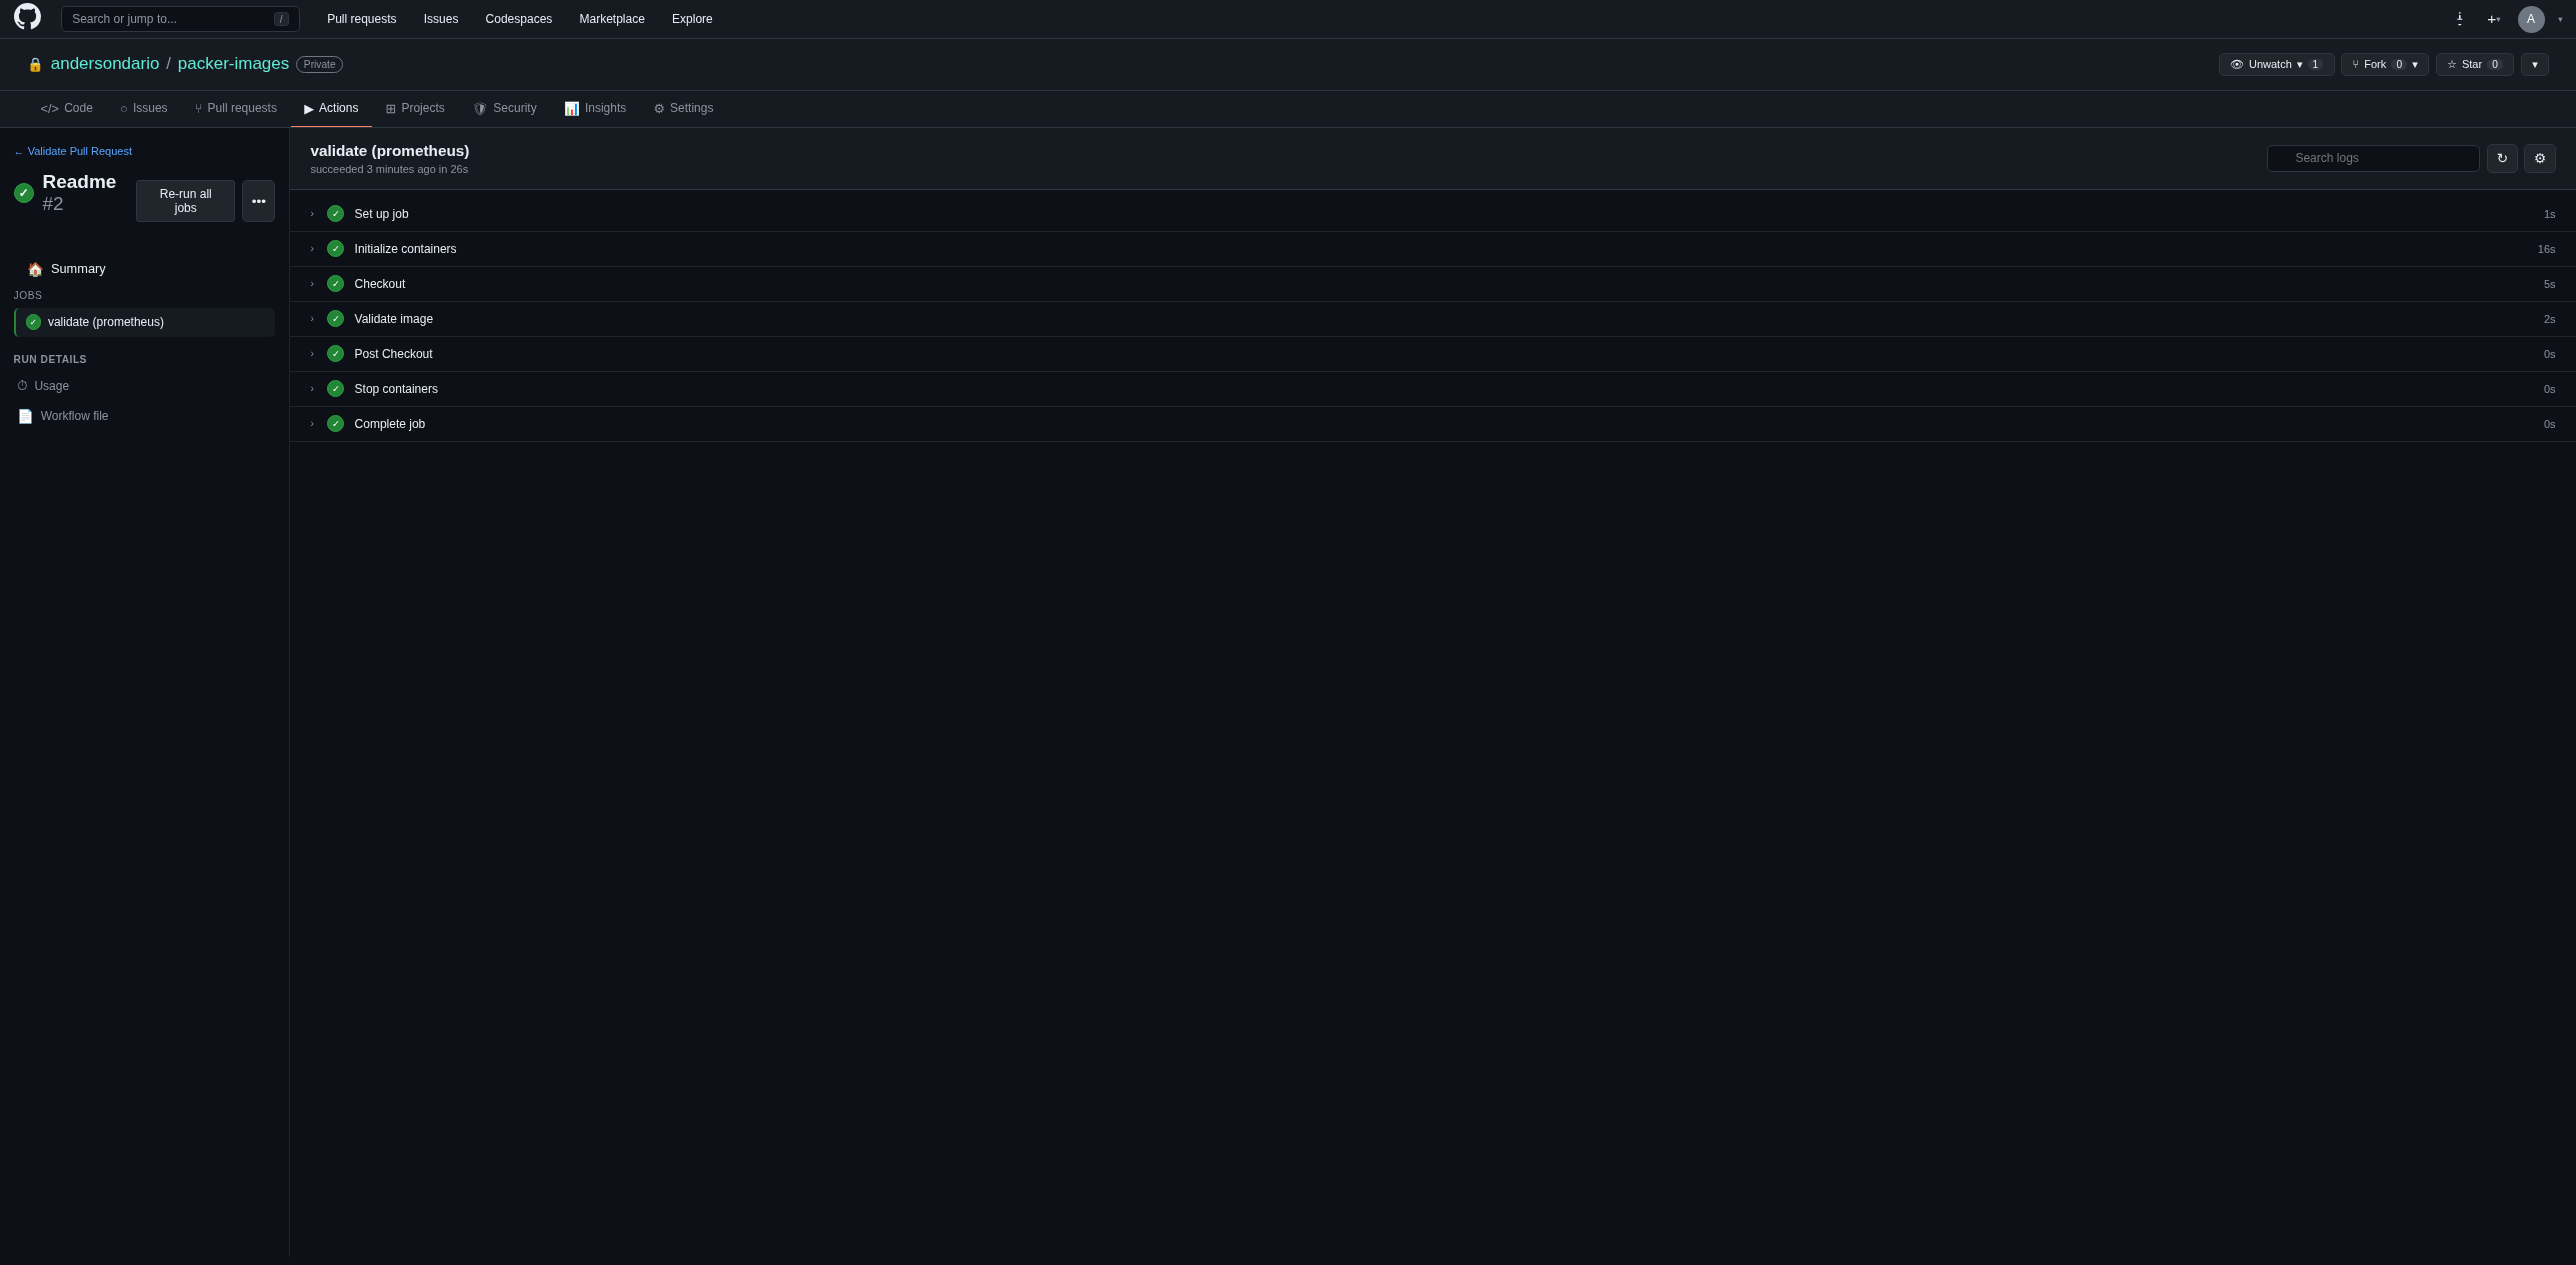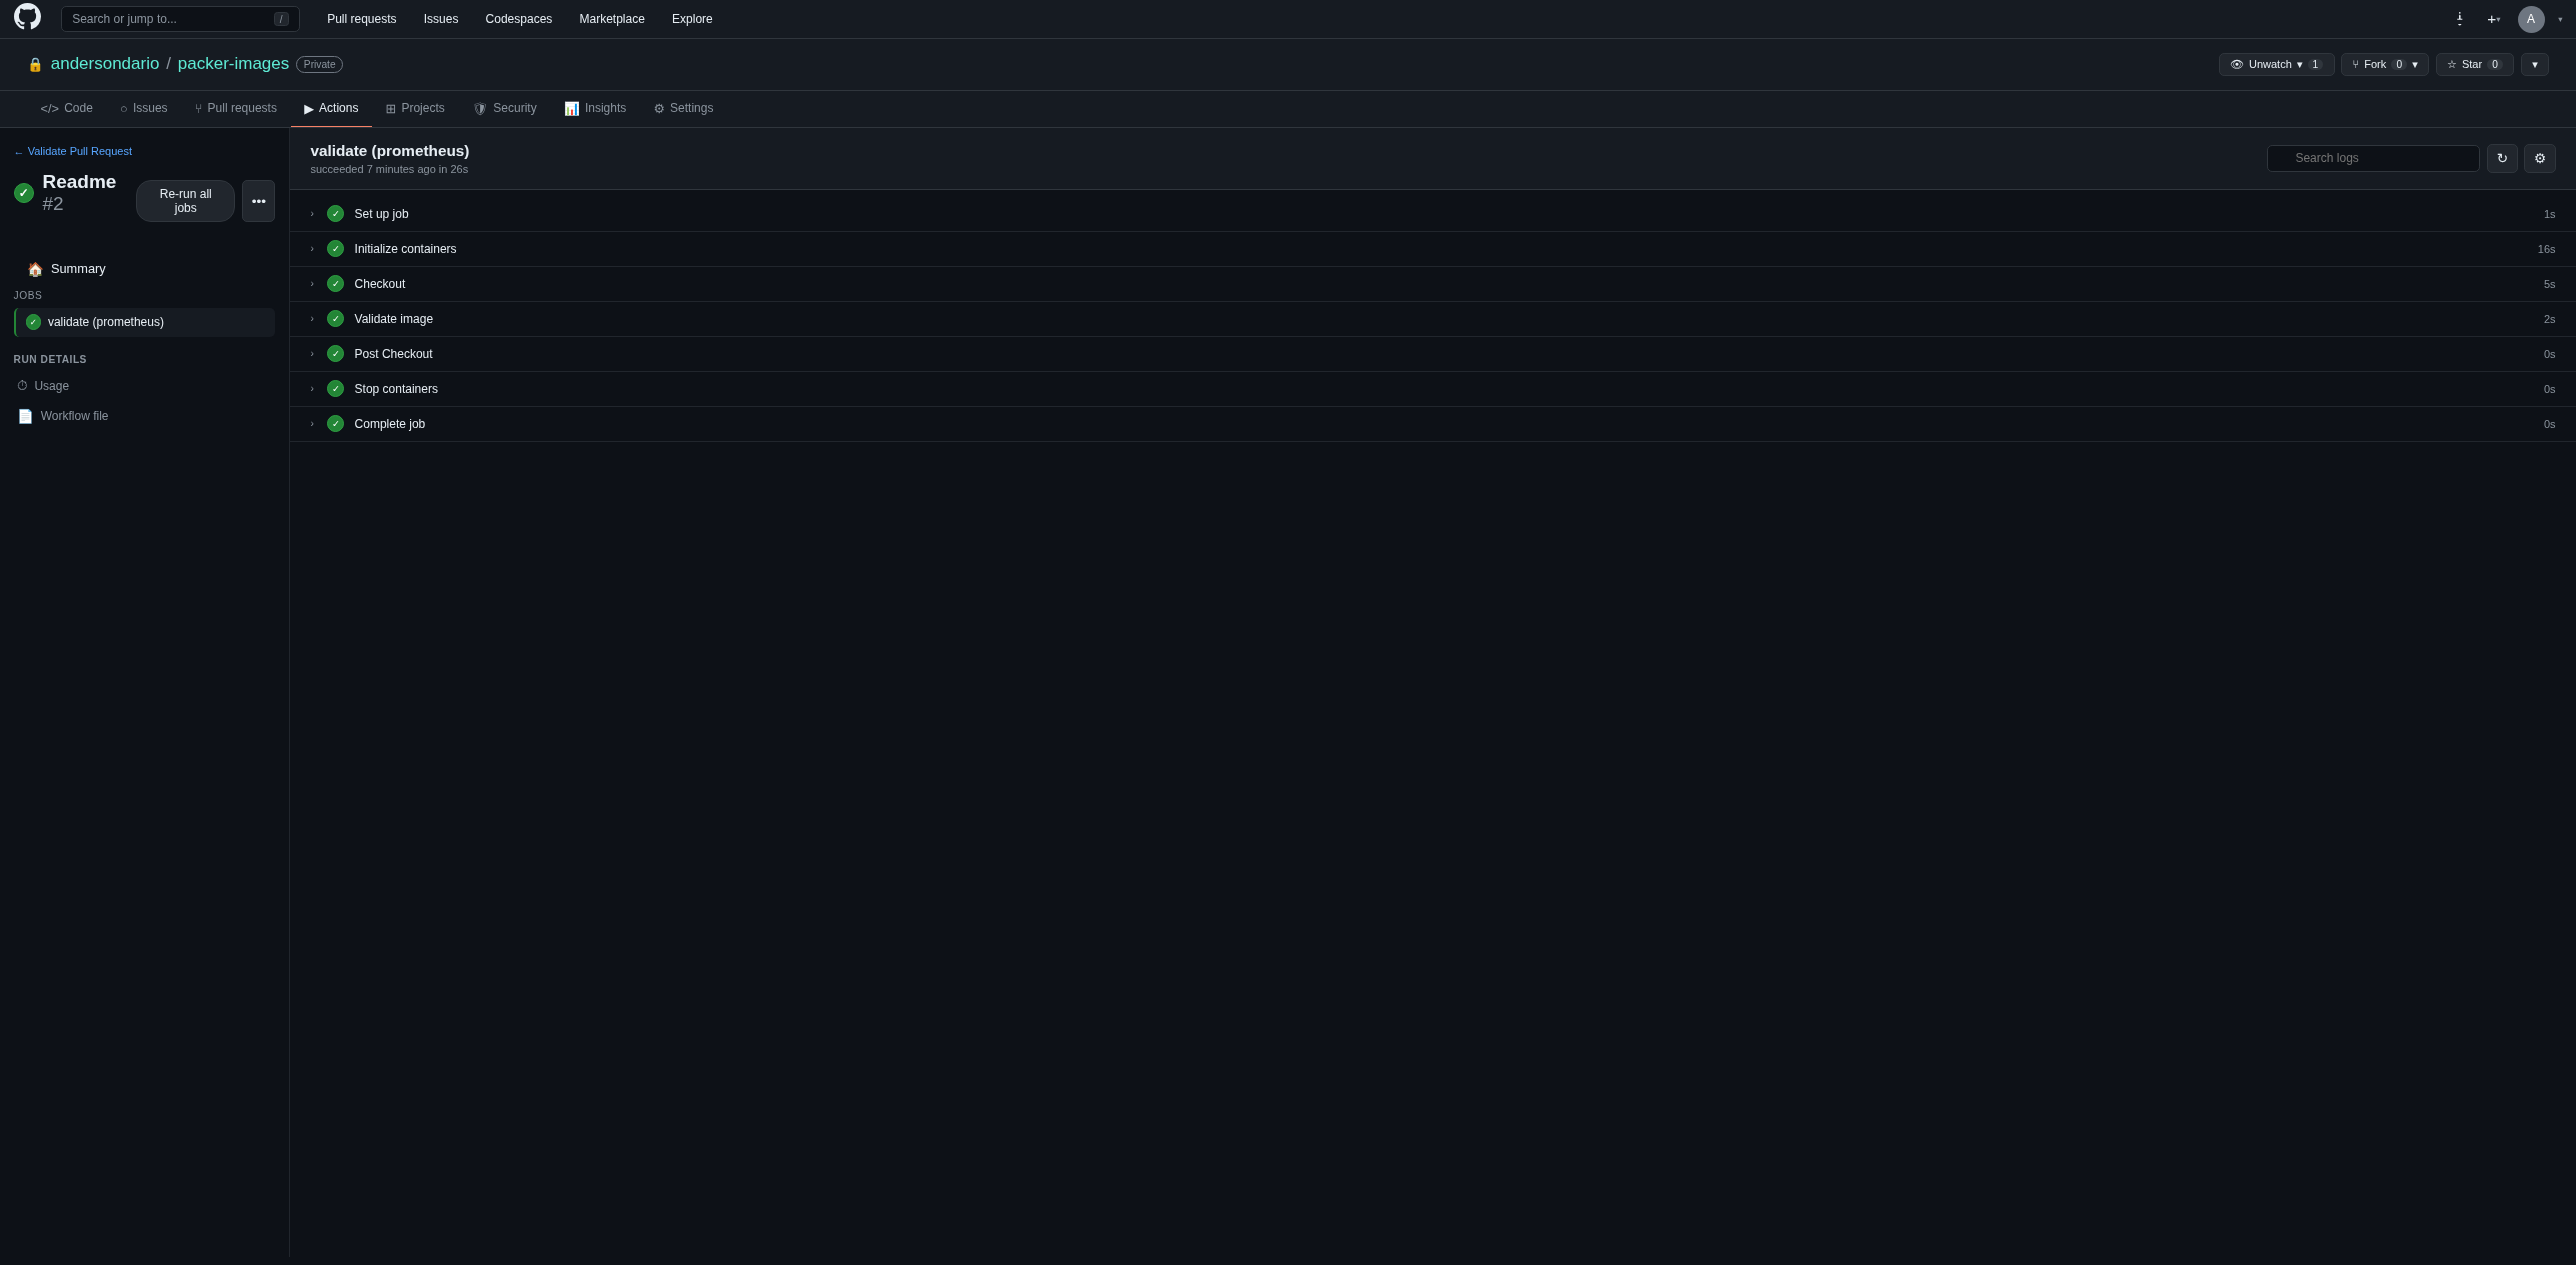--- a/index.html
+++ b/index.html
@@ -360,21 +360,21 @@
     .step-duration {
       color: #8b949e;
       font-size: 11px;
       margin-left: auto;
     }
 
     
     .rerun-btn {
       background: #21262d;
       border: 0.9px solid #30363d;
-      border-radius: 15px;
+      border-radius: 3px;
       color: #e6edf3;
       cursor: pointer;
       font-size: 12px;
       padding: 6px 13.6px;
     }
 
     
     .summary-section {
       padding: 17px 13.6px 0;
     }
@@ -529,21 +529,21 @@
       <span class="detail-icon">📄</span>
       <span>Workflow file</span>
     </a>
   </aside>
 
   <main class="main-content">
 
     <div class="job-header">
       <div class="job-title-area">
         <h2>validate (prometheus)</h2>
-        <div class="job-status">succeeded 7 minutes ago in 26s</div>
+        <div class="job-status">succeeded 3 minutes ago in 26s</div>
       </div>
       <div class="job-header-actions">
         <div class="search-logs-wrapper">
           <span class="search-icon">🔍</span>
           <input class="search-logs-input" type="text" placeholder="Search logs" style="">
         </div>
         <button class="icon-action-btn">
           <span>↻</span>
         </button>
         <button class="icon-action-btn">

